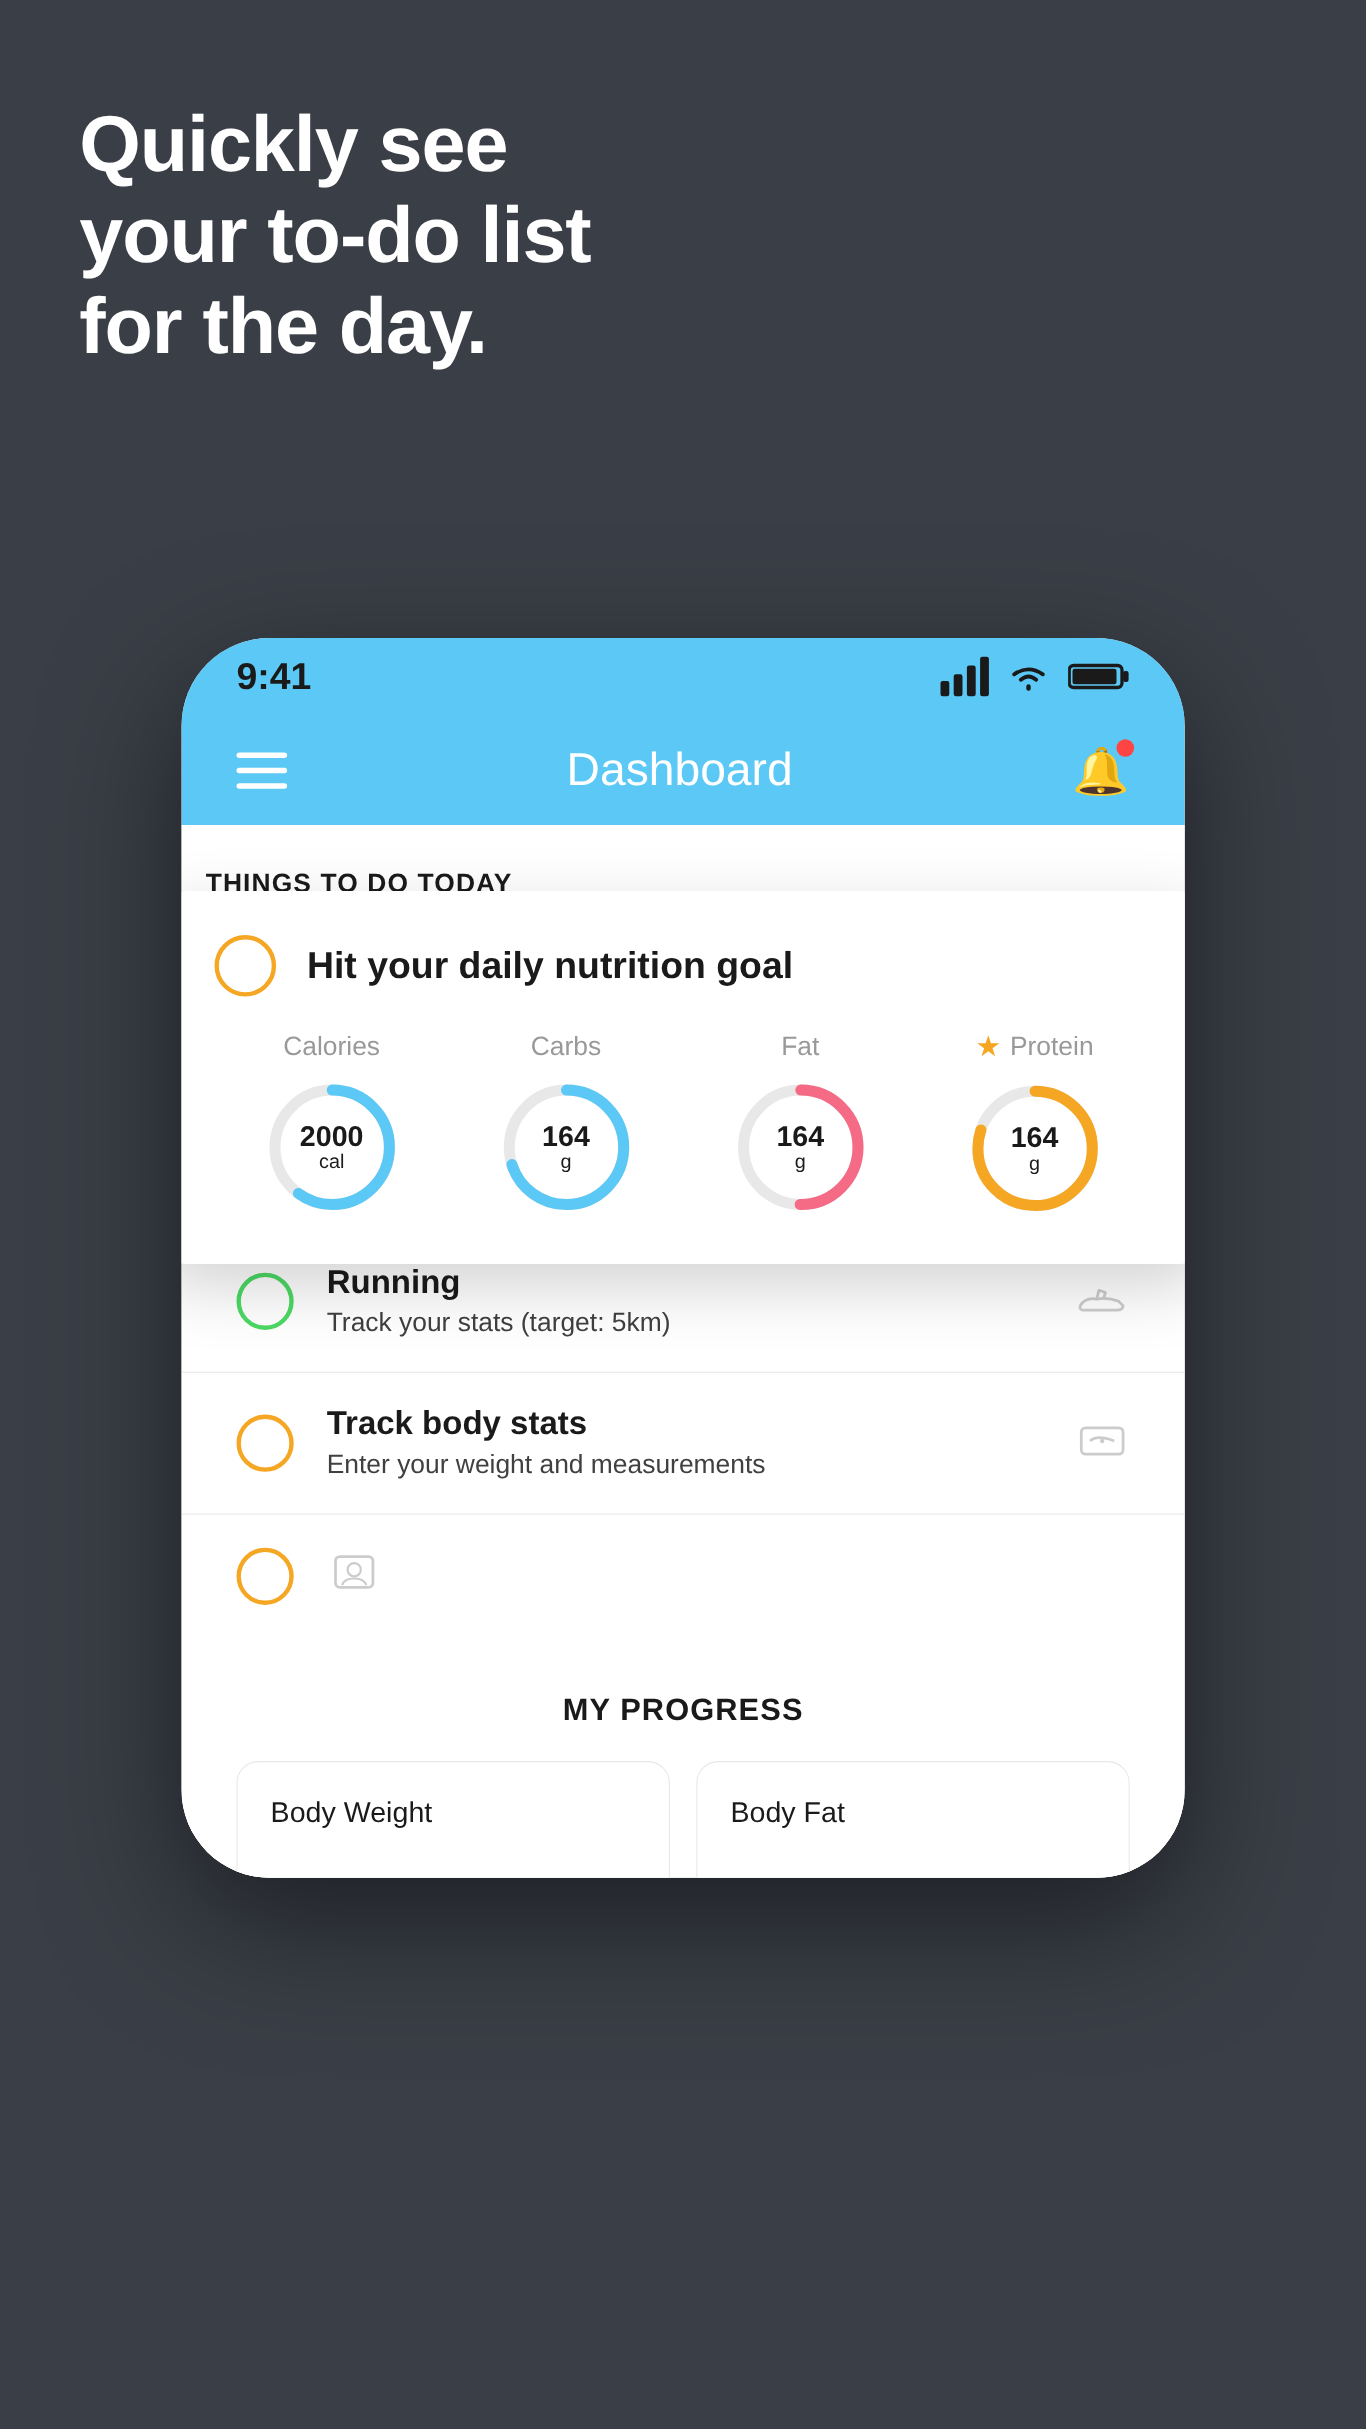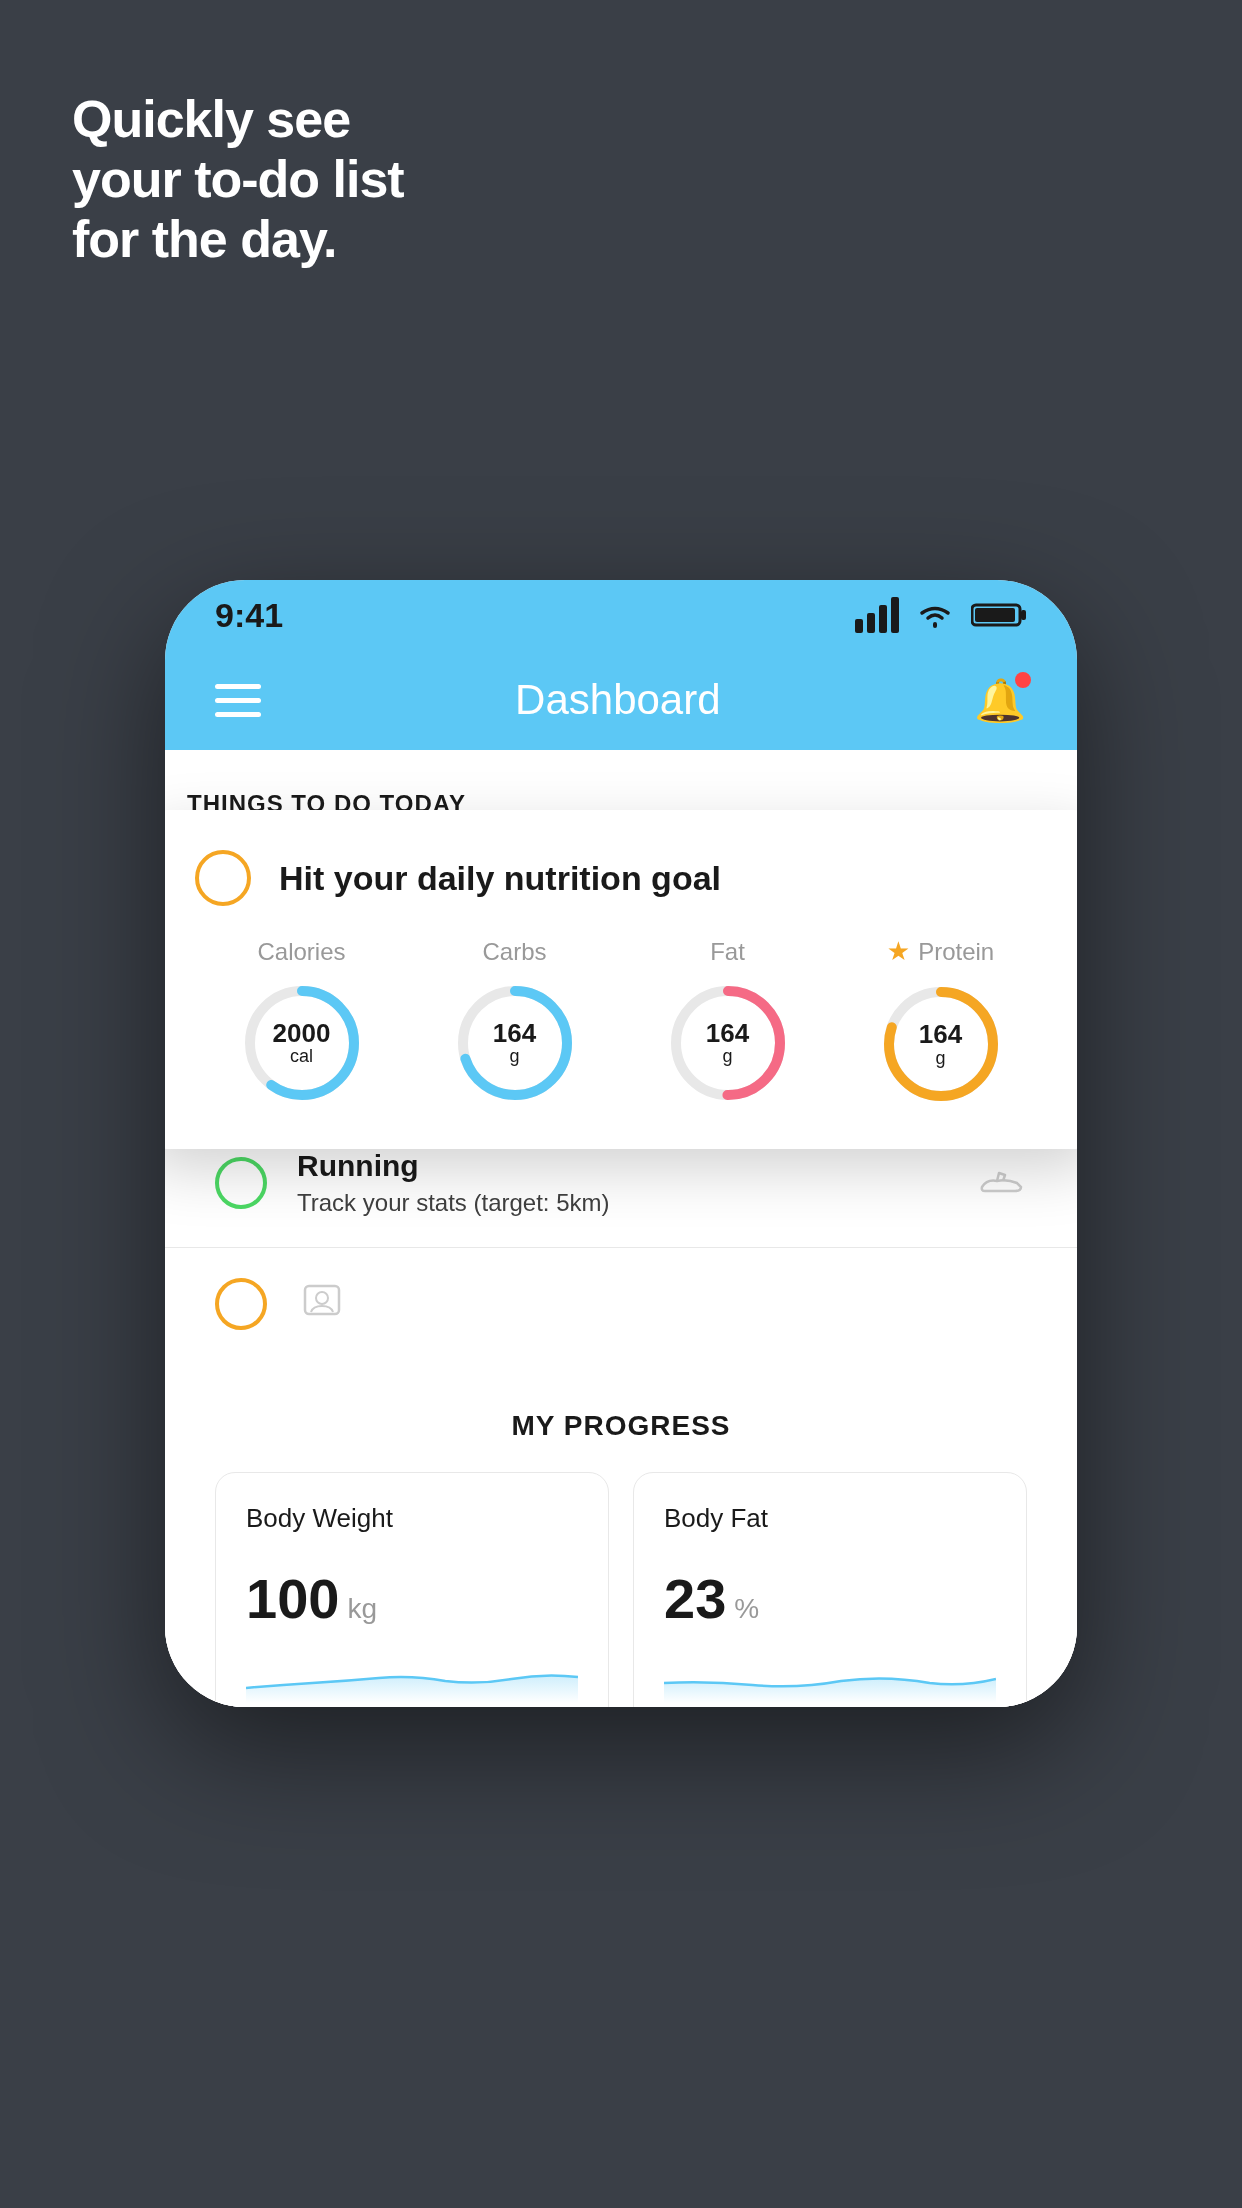--- a/index.html
+++ b/index.html
@@ -18,21 +18,21 @@
       top: 0; left: 0; right: 0; bottom: 0;
       background: #3a3f47;
     }
 
     
     .headline {
       position: absolute;
       top: 90px;
       left: 72px;
       color: #ffffff;
-      font-size: 52px;
+      font-size: 72px;
       font-weight: 800;
       line-height: 1.15;
       letter-spacing: -1px;
     }
 
     
     .phone {
       position: absolute;
       top: 580px;
       left: 165px;
@@ -433,20 +433,34 @@
           <div class="todo-subtitle">Track your stats (target: 5km)</div>
         </div>
         <div class="todo-icon">
           <svg width="50" height="40" viewBox="0 0 50 40" fill="none">
             <path d="M5 28 Q10 20 20 22 Q30 20 40 24 L44 28 Q44 32 38 32 L8 32 Q4 32 5 28Z" stroke="#ccc" stroke-width="2.5" fill="none"></path>
             <path d="M20 22 L22 14 L28 16 L26 22" stroke="#ccc" stroke-width="2.5" fill="none" stroke-linejoin="round"></path>
           </svg>
         </div>
       </div>
 
+      <div class="todo-item">
+        <div class="todo-circle yellow"></div>
+        <div class="todo-text">
+          <div class="todo-title">Track body stats</div>
+          <div class="todo-subtitle">Enter your weight and measurements</div>
+        </div>
+        <div class="todo-icon">
+          <svg width="50" height="40" viewBox="0 0 50 40" fill="none">
+            <rect x="6" y="10" width="38" height="24" rx="4" stroke="#ccc" stroke-width="2.5"></rect>
+            <path d="M14 22 Q20 16 36 22" stroke="#ccc" stroke-width="2.5" fill="none"></path>
+            <circle cx="25" cy="22" r="2" fill="#ccc"></circle>
+          </svg>
+        </div>
+      </div>
 
       <div class="todo-item">
         <div class="todo-circle yellow"></div>
         <div class="todo-icon">
           <svg width="50" height="40" viewBox="0 0 50 40" fill="none">
             <rect x="8" y="6" width="34" height="28" rx="4" stroke="#ccc" stroke-width="2.5"></rect>
             <circle cx="25" cy="18" r="6" stroke="#ccc" stroke-width="2"></circle>
             <path d="M14 32 Q16 26 25 26 Q34 26 36 32" stroke="#ccc" stroke-width="2" fill="none"></path>
           </svg>
         </div>

